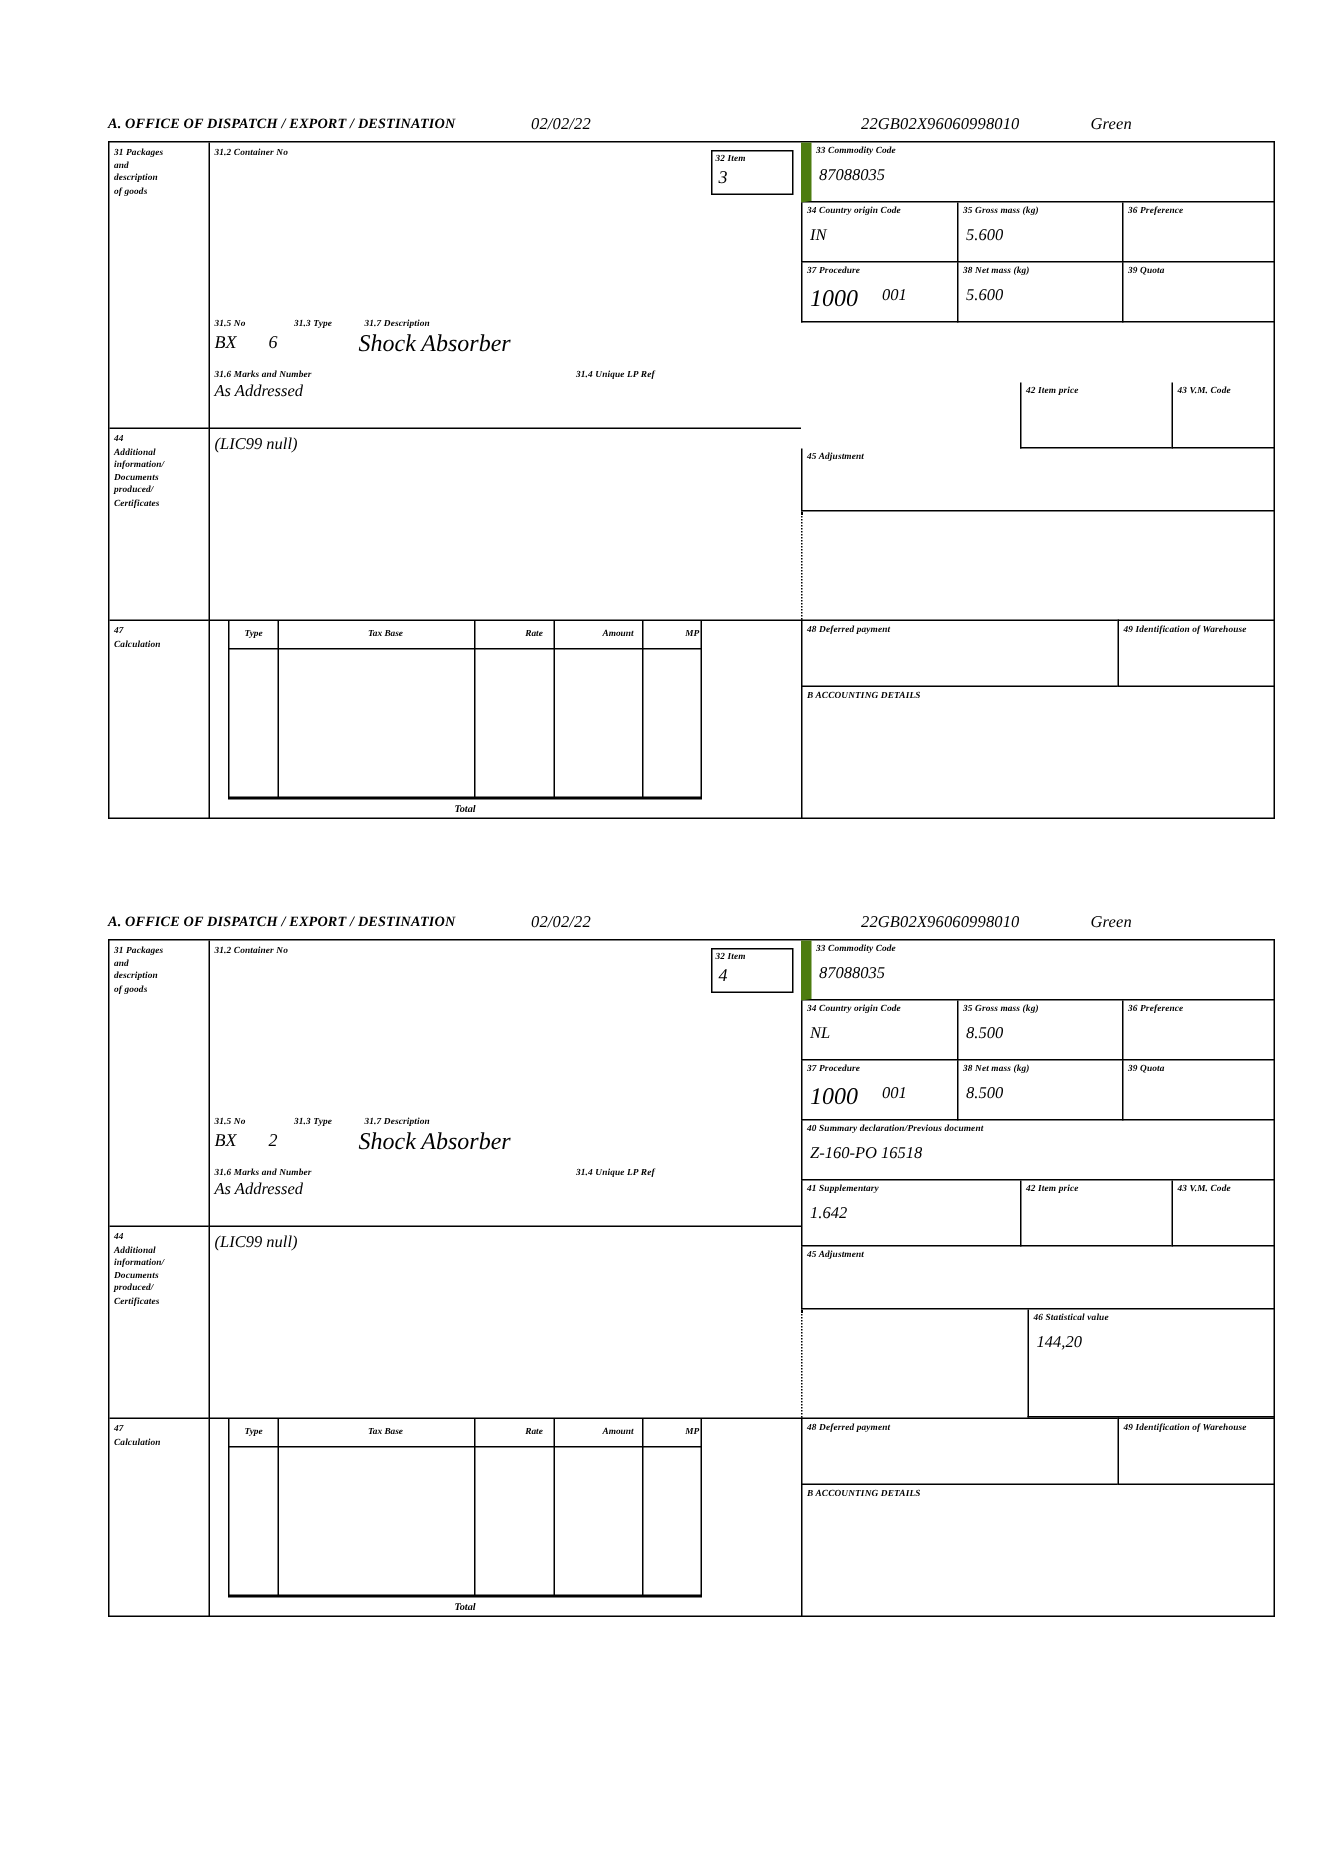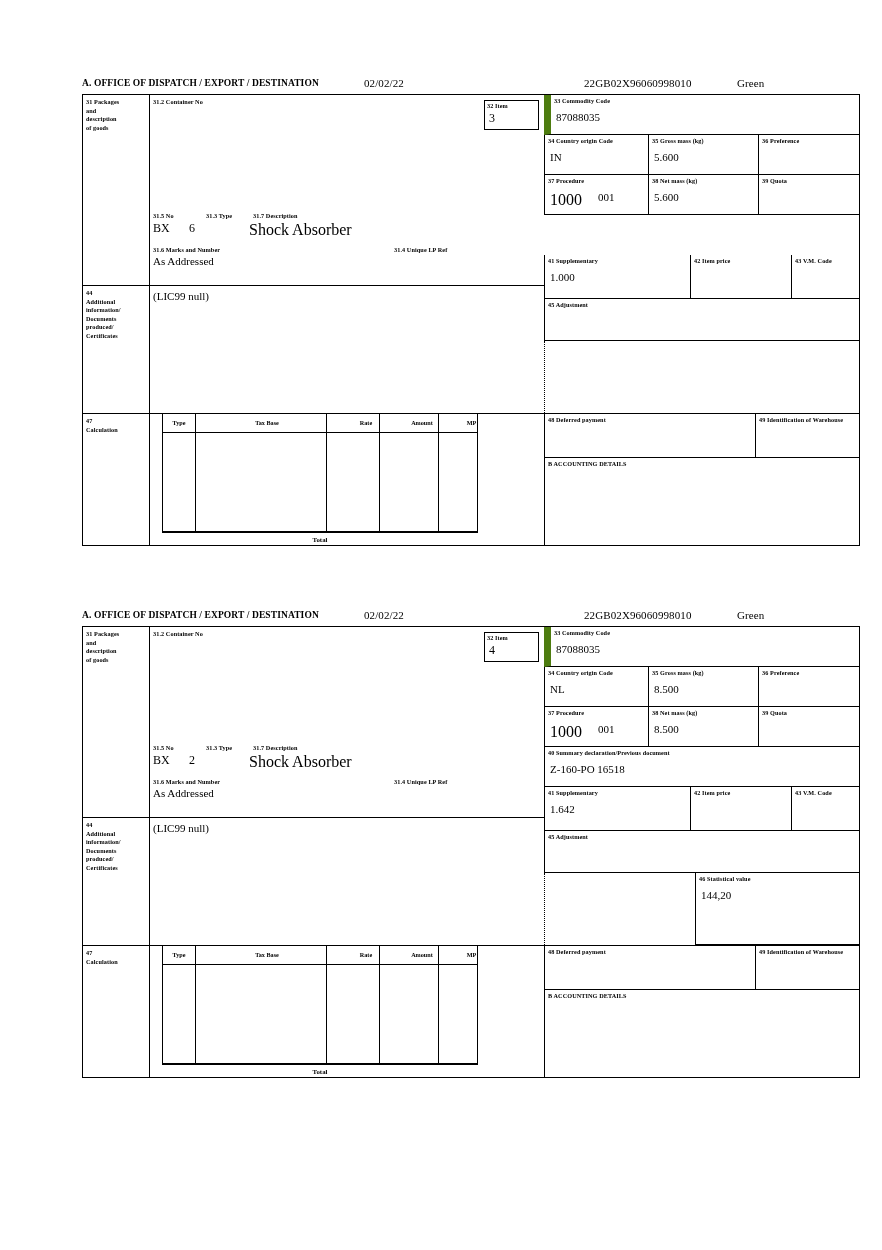--- a/index.html
+++ b/index.html
@@ -16,21 +16,22 @@
   }
   .page {
     position: absolute;
     left: 0; top: 0;
     width: 882px;
     height: 1250px;
   }
   .form {
     position: absolute;
     width: 778px;
-    left: 82px;
+    left: 72px;
+    font-style: italic;
   }
   .form.first { top: 78px; }
   .form.second { top: 610px; }
 
   
   .hdr {
     position: relative;
     height: 16px;
     font-size: 9.5px;
     font-weight: bold;
@@ -284,24 +285,20 @@
         </div>
       </div>
       <div class="cell box38 cellpad">
         <div class="lbl">38 Net mass (kg)</div>
         <span class="val">5.600</span>
       </div>
       <div class="cell box39 cellpad">
         <div class="lbl">39 Quota</div>
         <span class="val"></span>
       </div>
-      <div class="cell box41 cellpad">
-        <div class="lbl">41 Supplementary</div>
-        <span class="val">1.000</span>
-      </div>
       <div class="cell box42 cellpad">
         <div class="lbl">42 Item price</div>
         <span class="val"></span>
       </div>
       <div class="cell box43 cellpad">
         <div class="lbl">43 V.M. Code</div>
         <span class="val"></span>
       </div>
       <div class="cell box45 cellpad">
         <div class="lbl">45 Adjustment</div>

